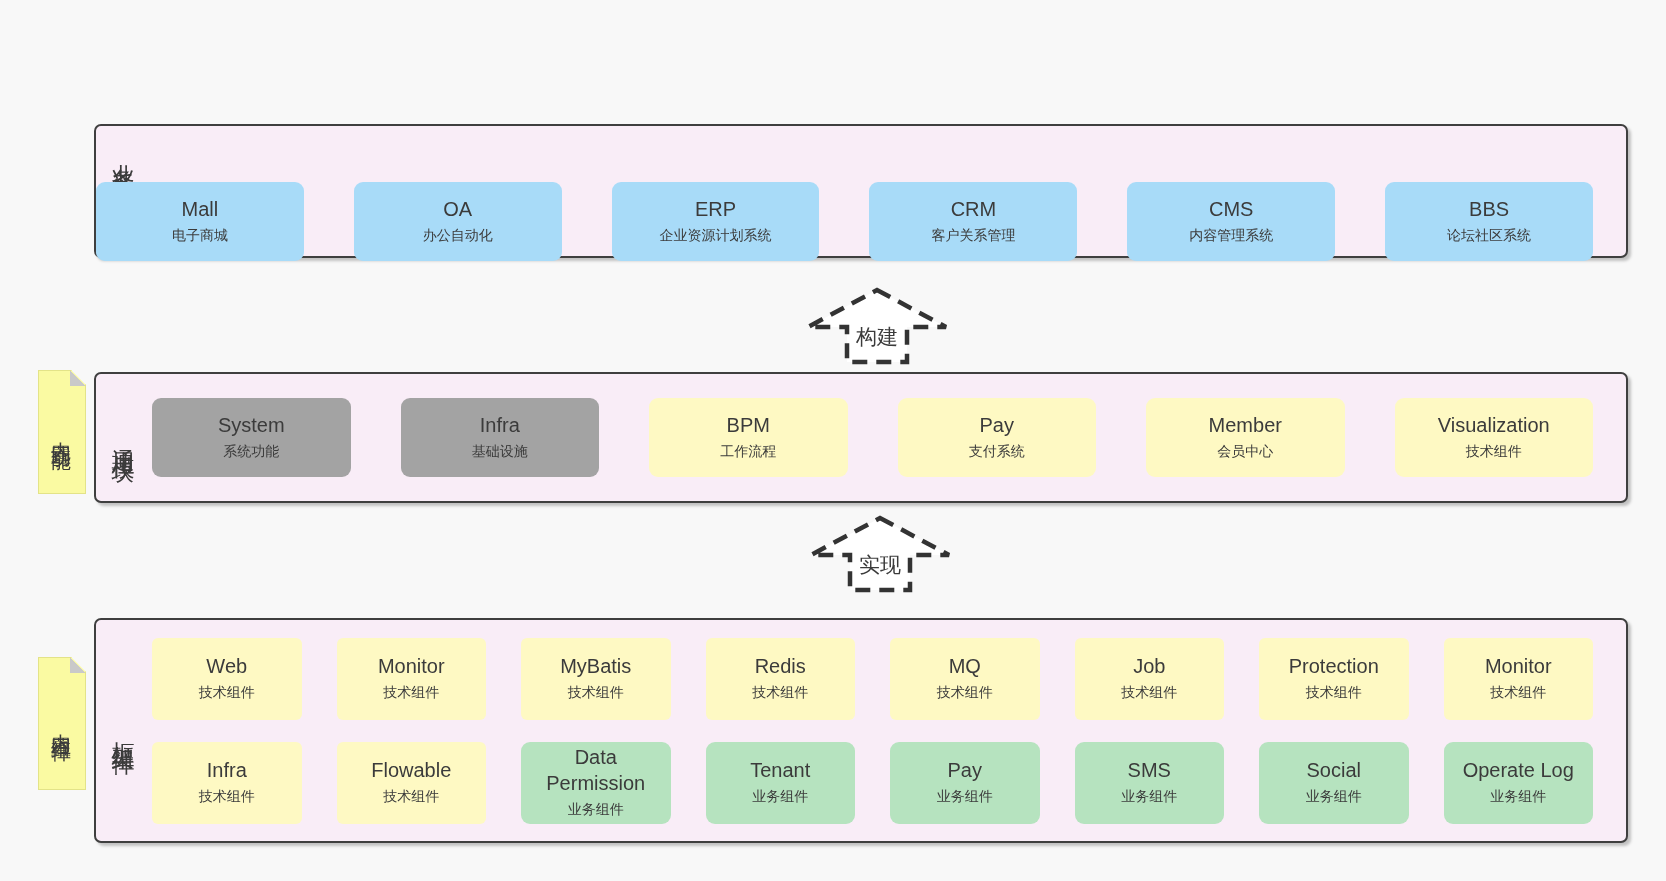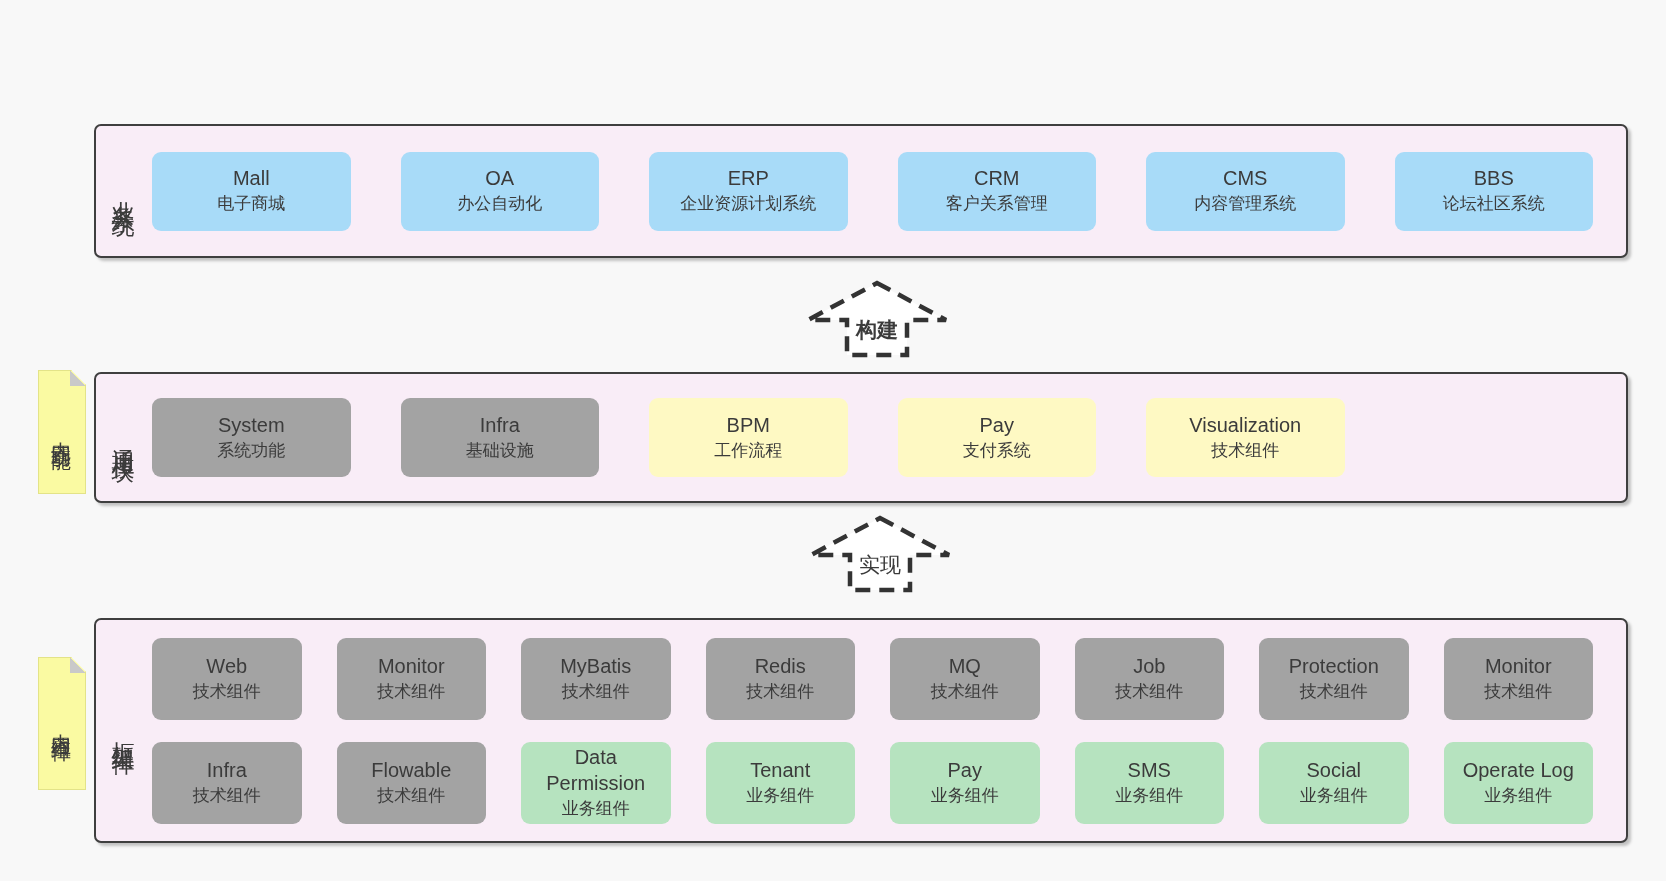--- a/index.html
+++ b/index.html
@@ -7,21 +7,21 @@
     position:relative; width:1666px; height:881px; overflow:hidden;
     background:#f8f8f8; color:#3b3b3b;
     font-family:"Liberation Sans","DejaVu Sans",sans-serif;
   }
   .panel {
     position:absolute; left:94px; width:1534px; box-sizing:border-box;
     background:#f9edf7; border:2px solid #3f3f3f; border-radius:7px;
     box-shadow:3px 3px 3px rgba(0,0,0,0.22);
     display:flex;
   }
-  #panel-business   { top:124px; height:134px; }
+  #panel-business   { top:124px; height:134px;flex-direction:column; }
   #panel-modules    { top:372px; height:131px; }
   #panel-components { top:618px; height:225px; }
 
   .panel-label {
     width:56px; flex:0 0 56px;
     display:flex; align-items:center; justify-content:center;
     writing-mode:vertical-rl; text-orientation:upright;
     font-size:23px; letter-spacing:4px; color:#3b3b3b;
   }
   .panel-content {
@@ -30,46 +30,46 @@
   }
   .box-row { display:grid; column-gap:50px; }
   .cols-6 { grid-template-columns:repeat(6,1fr); height:79px; }
   .cols-8 { grid-template-columns:repeat(8,1fr); column-gap:35px; height:82px; }
 
   .box {
     border-radius:9px;
     display:flex; flex-direction:column; align-items:center; justify-content:center;
     text-align:center; font-size:20px; line-height:26px; padding:2px 4px; box-sizing:border-box;
   }
-  .box .zh { font-size:17px; }
+  .box .zh { font-size:14px; }
   .v-blue        { background:#a8dbf8; }
   .v-red         { background:#a3a3a3; }
   .v-pink        { background:#fef9c3; }
-  .v-green       { background:#a3a3a3; }
+  .v-green       { background:#fef9c3;border-radius:6px; }
   .v-green-light { background:#b6e3bf; }
 
   .sticky {
     position:absolute; left:-58px; width:48px; box-sizing:border-box;
     background:#fafaa2; border:1px solid #e3e388;
     clip-path:polygon(0 0, calc(100% - 15px) 0, 100% 15px, 100% 100%, 0 100%);
     display:flex; align-items:center; justify-content:center;
   }
   #panel-modules .sticky    { top:-4px; height:124px; }
   #panel-components .sticky { top:37px; height:133px; }
   .sticky-fold {
     position:absolute; top:0; right:0; width:15px; height:15px;
     background:linear-gradient(to bottom left, rgba(0,0,0,0) 49%, #c9c9c9 50%);
   }
   .sticky-text {
     writing-mode:vertical-rl; text-orientation:upright;
     font-size:20px; letter-spacing:3px; color:#3b3b3b;
   }
 
   .arrow { position:absolute; width:144px; height:78px; }
-  #arrow-build     { left:805px; top:280px;font-weight:bold; }
+  #arrow-build     { left:805px; top:287px; }
   #arrow-implement { left:808px; top:515px; }
   .arrow svg { position:absolute; inset:0; overflow:visible; }
   .arrow-label {
     position:absolute; top:36px; left:0; right:0;
     text-align:center; font-size:21px; color:#3b3b3b;
   }
 </style>
 </head>
 <body>
 
@@ -132,20 +132,24 @@
   </div>
           <div class="box v-pink">
     <span class="en">BPM</span>
     <span class="zh">工作流程</span>
   </div>
           <div class="box v-pink">
     <span class="en">Pay</span>
     <span class="zh">支付系统</span>
   </div>
           <div class="box v-pink">
+    <span class="en">Member</span>
+    <span class="zh">会员中心</span>
+  </div>
+          <div class="box v-pink">
     <span class="en">Visualization</span>
     <span class="zh">技术组件</span>
   </div>
         </div>
     </div>
   </section>
 
   <div class="arrow" id="arrow-implement">
     <svg viewBox="0 0 144 78">
       <path d="M72,3 L141,40 L102,40 L102,75 L42,75 L42,40 L3,40 Z" fill="#ffffff" stroke="#333333" stroke-width="4.5" stroke-dasharray="15 9"></path>

